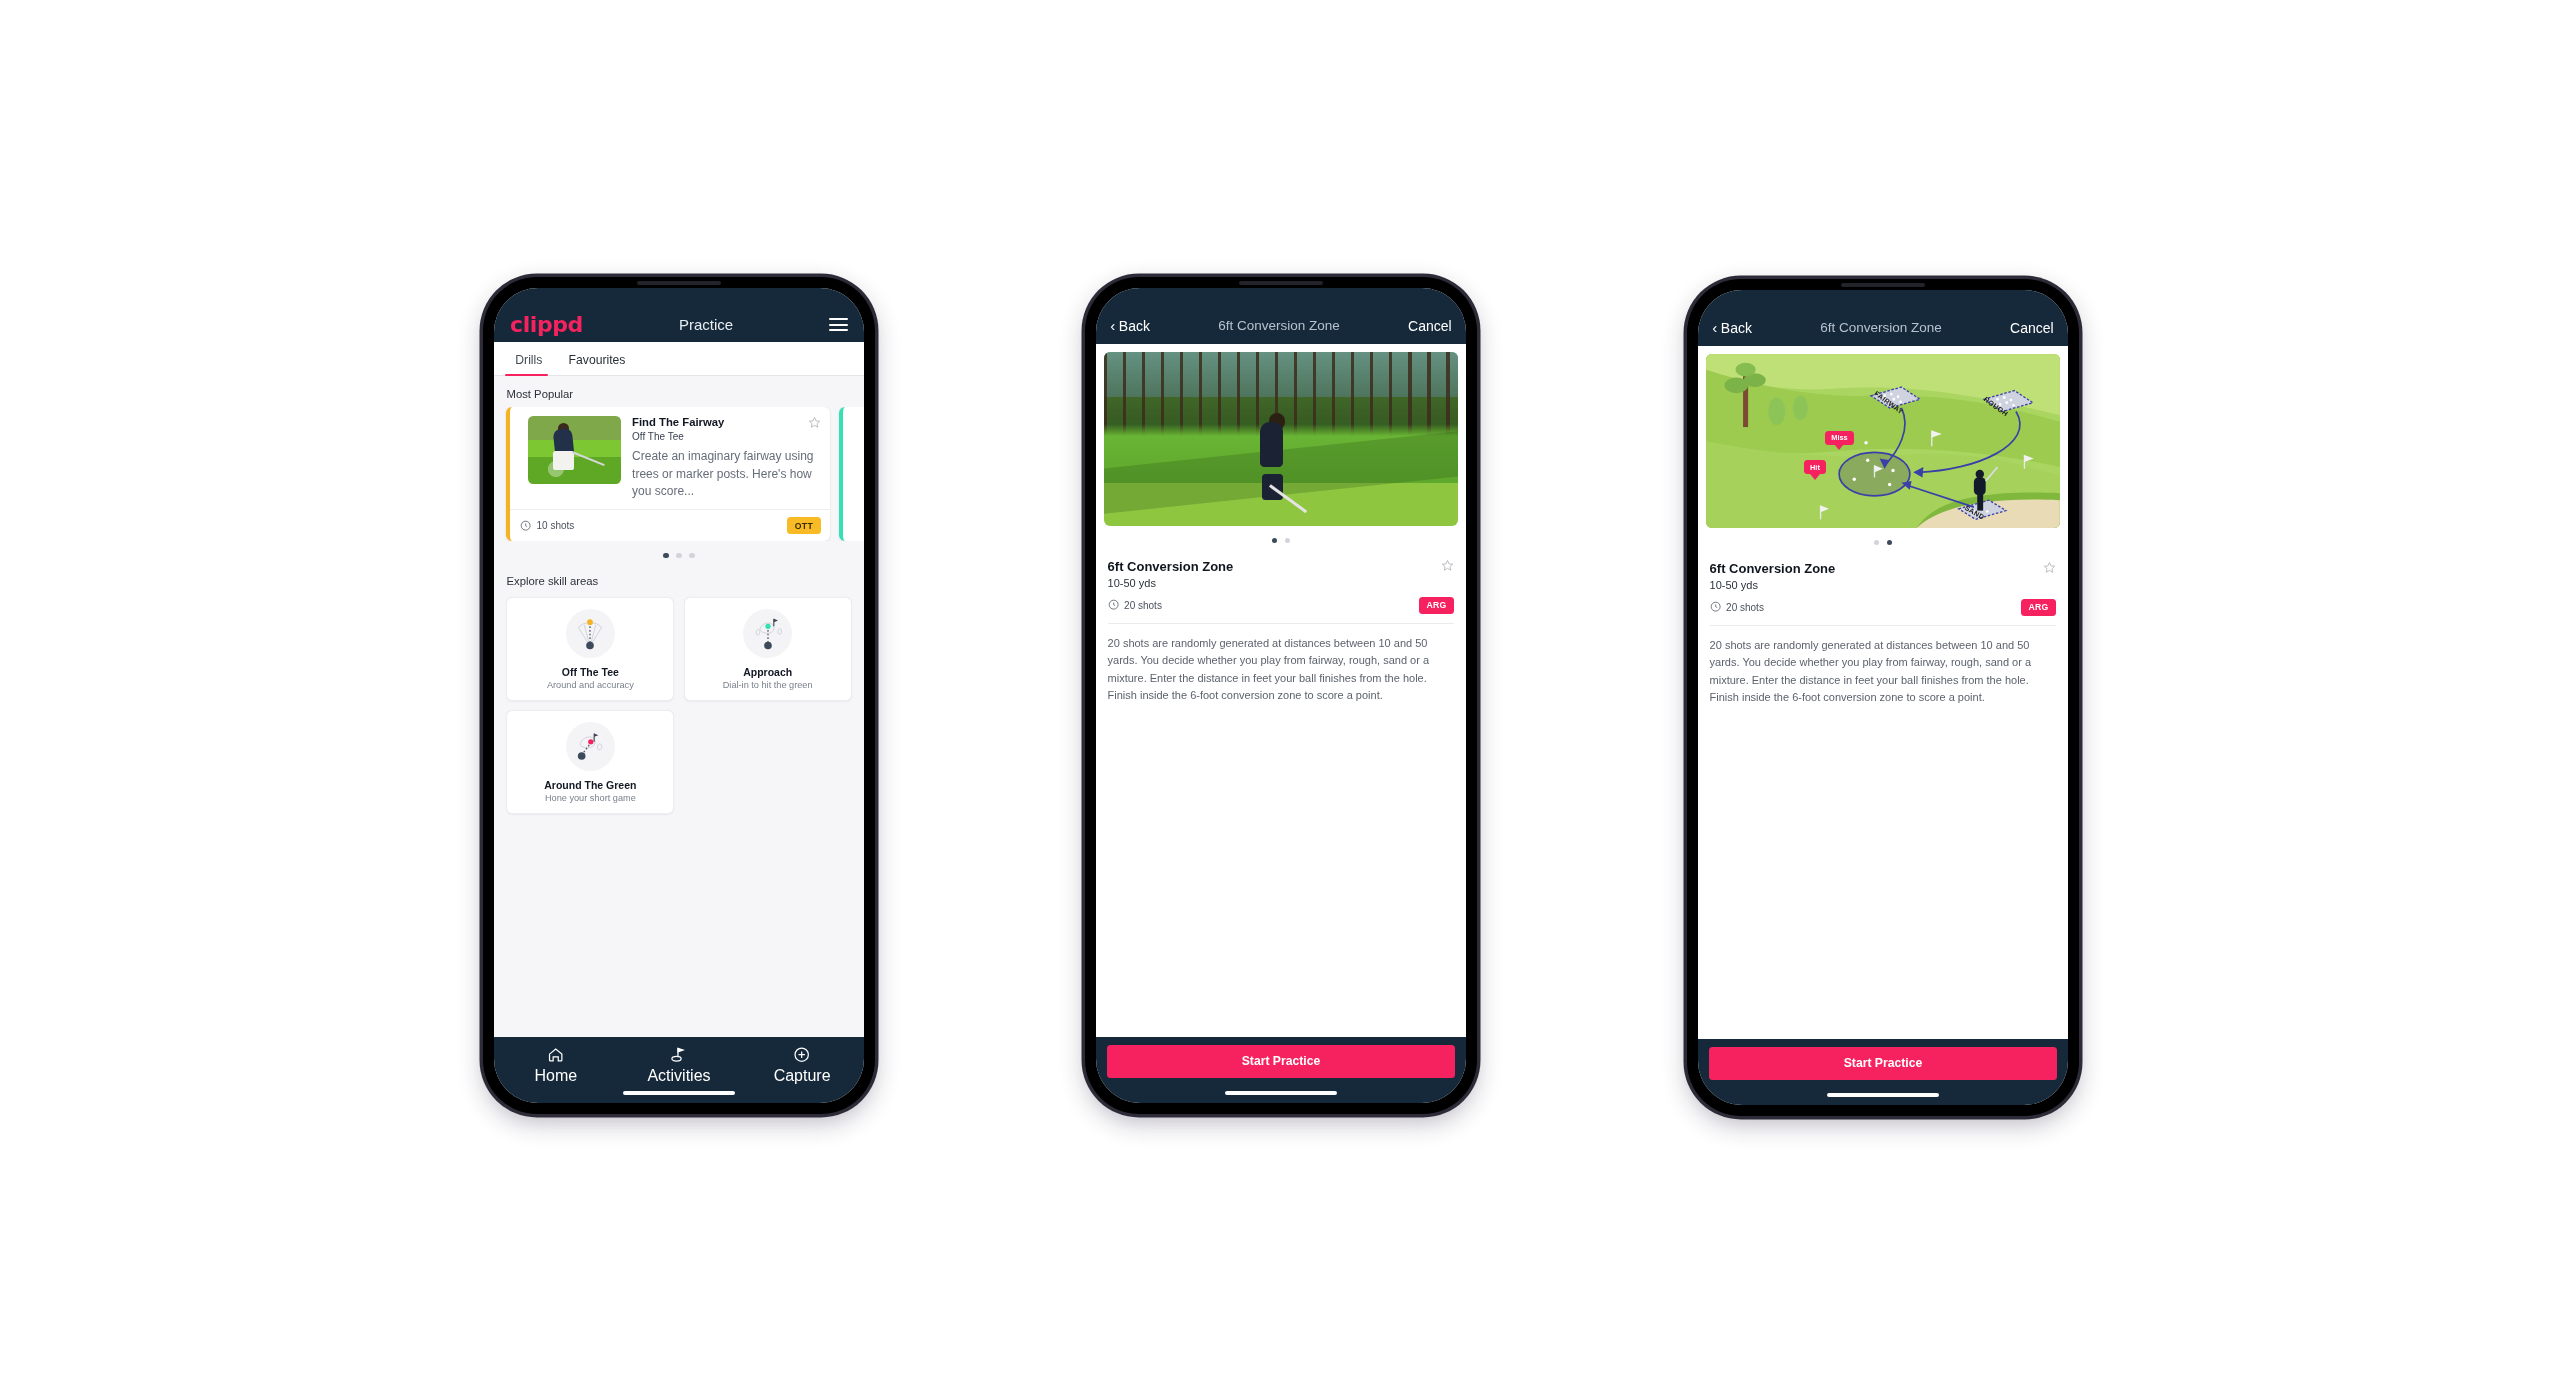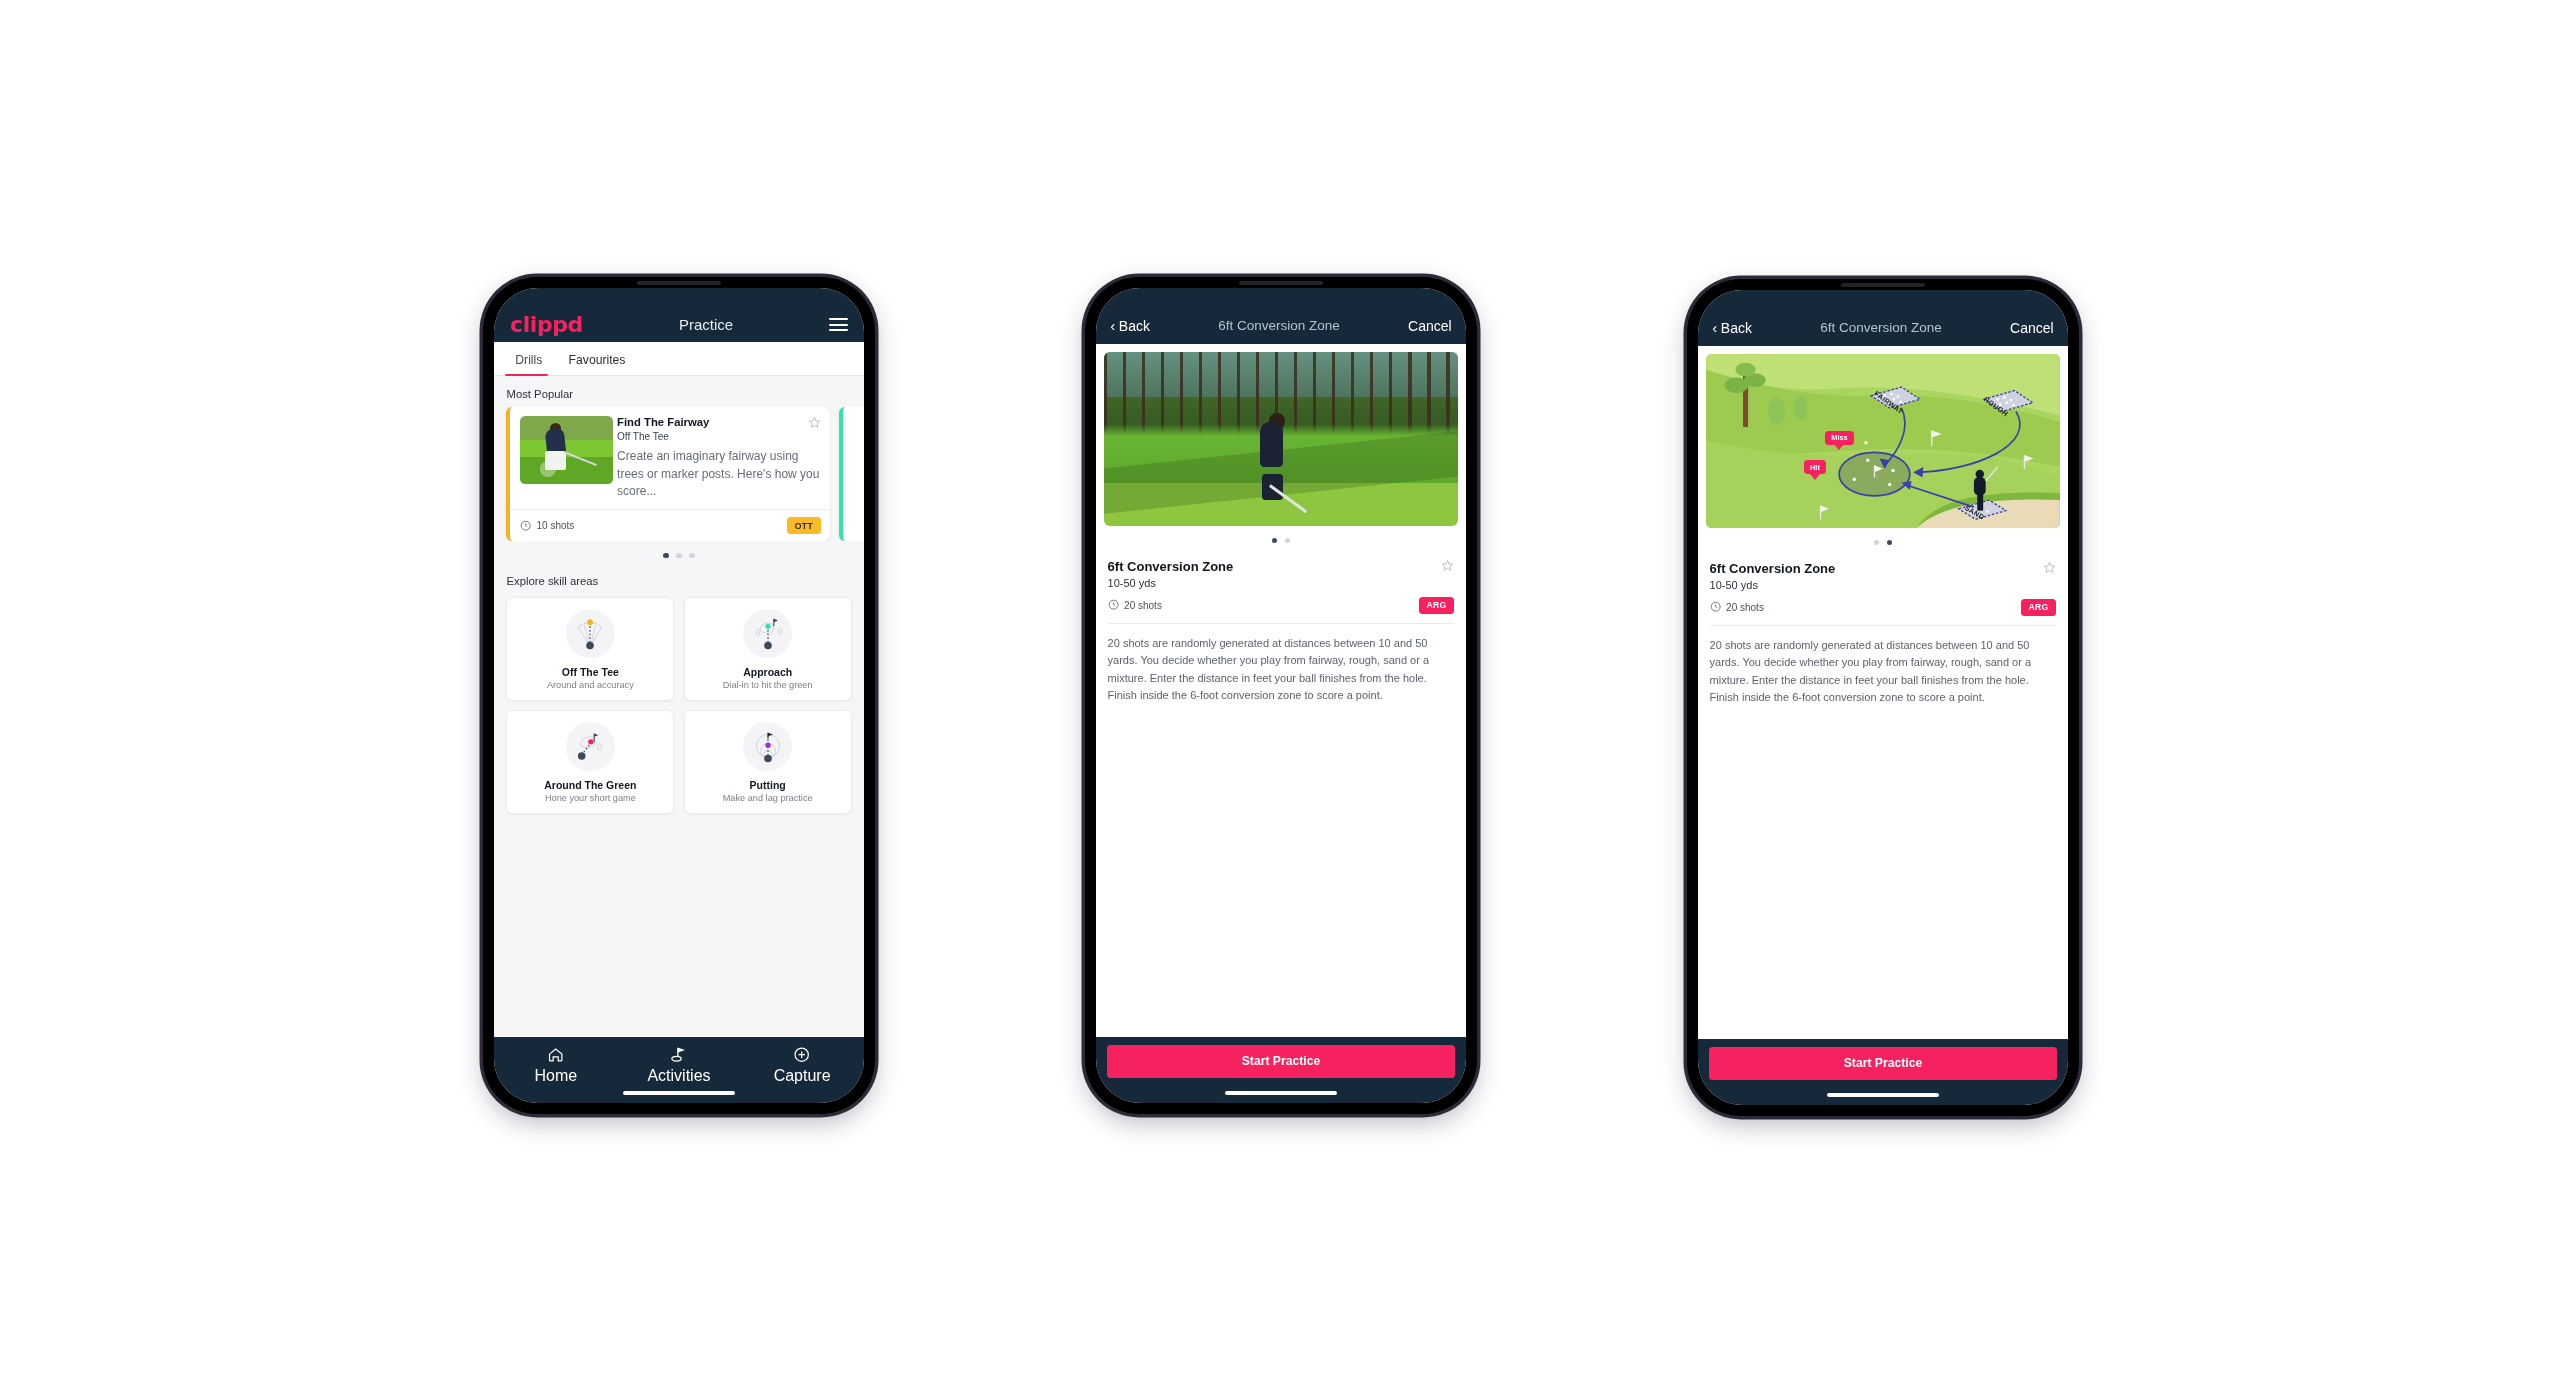--- a/index.html
+++ b/index.html
@@ -86,21 +86,21 @@
   .body1 { flex: 1; background: #f6f6f8; overflow: hidden; padding: 0 0 0 0; }
   .sect-title { font-size: 11.3px; color: #2b303a; padding: 11.3px 12.2px 7px 12.2px; font-weight: 400; }
 
   .carousel { padding-left: 12.2px; display: flex; gap: 8.7px; overflow: hidden; }
   .drill-card {
     flex: 0 0 324px; background: #fff; border-radius: 6.1px;
     border-left: 4.4px solid #f5b223; overflow: hidden;
     box-shadow: 0 0.9px 2.6px rgba(15,20,35,.10);
   }
   .drill-card.next { flex: 0 0 31px; border-left: 4.4px solid #35e0b4; }
-  .drill-top { display: flex; padding: 9.6px 9.6px 8.7px 9.6px; gap: 4px; }
+  .drill-top { display: flex; padding: 9.6px 9.6px 8.7px 9.6px; gap: 11px; margin-left: 8px; }
   .thumb {
     width: 93px; height: 68px; border-radius: 5.2px; flex: 0 0 auto;
     background:
       radial-gradient(circle at 30% 78%, rgba(255,255,255,.35) 0 9%, transparent 10%),
       linear-gradient(#7fa84b 0 36%, #7dc832 36% 60%, #5fa826 60% 100%);
     position: relative; overflow: hidden;
   }
   .thumb .golfer-body {
     position: absolute; left: 26px; top: 12.2px; width: 19px; height: 26px;
     background: #22304a; border-radius: 7px 7px 2.6px 2.6px; transform: rotate(-6deg);
@@ -340,36 +340,20 @@
                 <circle cx="25" cy="19" r="3.2" fill="#f6215f"></circle>
                 <circle cx="14" cy="36" r="4.6" fill="#3e4a5c"></circle>
                 <path d="M29 9v10" stroke="#3a4150" stroke-width="1.3"></path>
                 <path d="M29 9l5 2-5 2z" fill="#3a4150"></path>
               </svg>
             </div>
             <div class="skill-name">Around The Green</div>
             <div class="skill-desc">Hone your short game</div>
           </div>
 
-          <div class="skill">
-            <div class="skill-ico">
-              <svg width="40" height="40" viewBox="0 0 48 48">
-                <circle cx="24" cy="24" r="14" fill="none" stroke="#c9ccd3" stroke-width="1"></circle>
-                <circle cx="24" cy="30" r="9" fill="none" stroke="#c9ccd3" stroke-width="1"></circle>
-                <circle cx="24" cy="34" r="5" fill="none" stroke="#c9ccd3" stroke-width="1"></circle>
-                <path d="M24 40 L24 13" stroke="#555c68" stroke-width="1.6" stroke-dasharray="2 2.4"></path>
-                <circle cx="24" cy="23" r="3.2" fill="#a62ad6"></circle>
-                <circle cx="24" cy="39" r="4.6" fill="#3e4a5c"></circle>
-                <path d="M24 8v7" stroke="#1d2430" stroke-width="1.4"></path>
-                <path d="M24 8l6 2.2-6 2.2z" fill="#1d2430"></path>
-              </svg>
-            </div>
-            <div class="skill-name">Putting</div>
-            <div class="skill-desc">Make and lag practice</div>
-          </div>
 
         </div>
       </div>
 
       <div class="bottombar">
         <div class="bitem">
           <svg width="17.4" height="17.4" viewBox="0 0 24 24" fill="none" stroke="#fff" stroke-width="1.7">
             <path d="M3.5 11.2 12 4.2l8.5 7v8.3a1 1 0 0 1-1 1h-4v-5.5h-7v5.5h-4a1 1 0 0 1-1-1z"></path>
           </svg>
           <span>Home</span>

